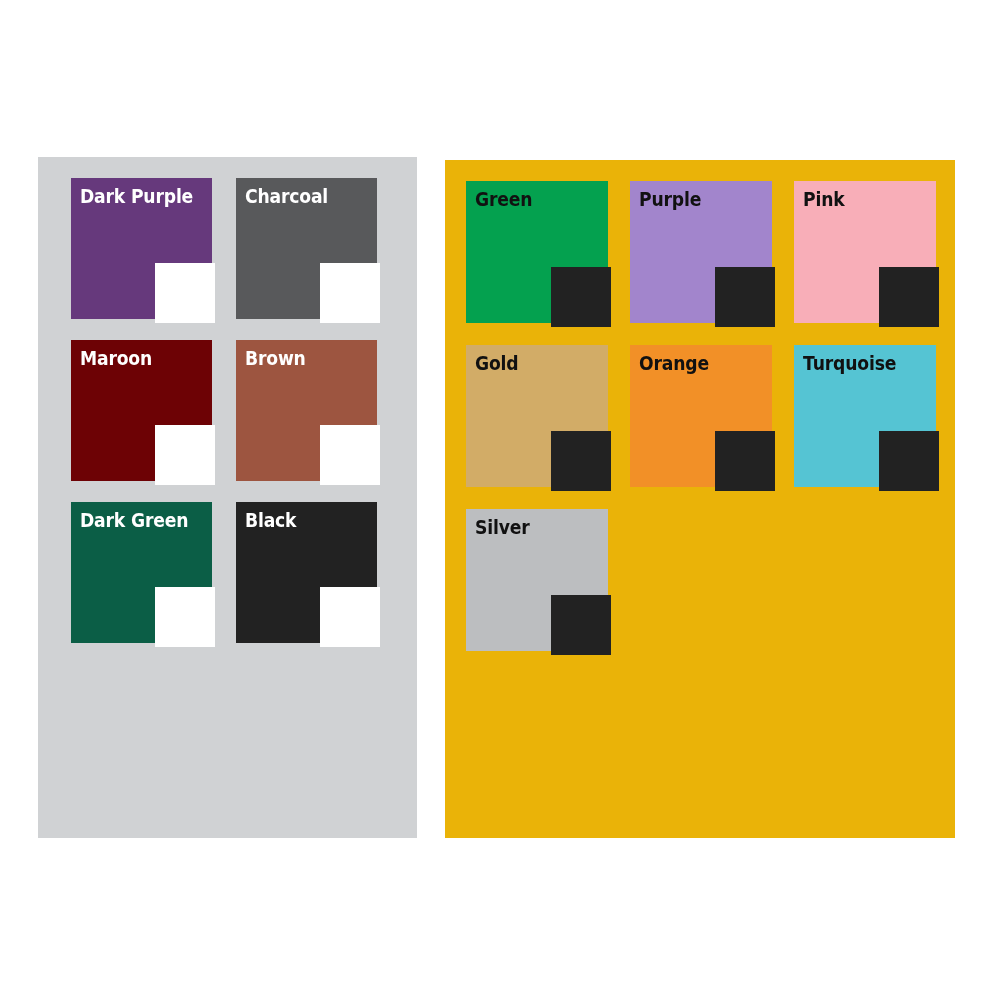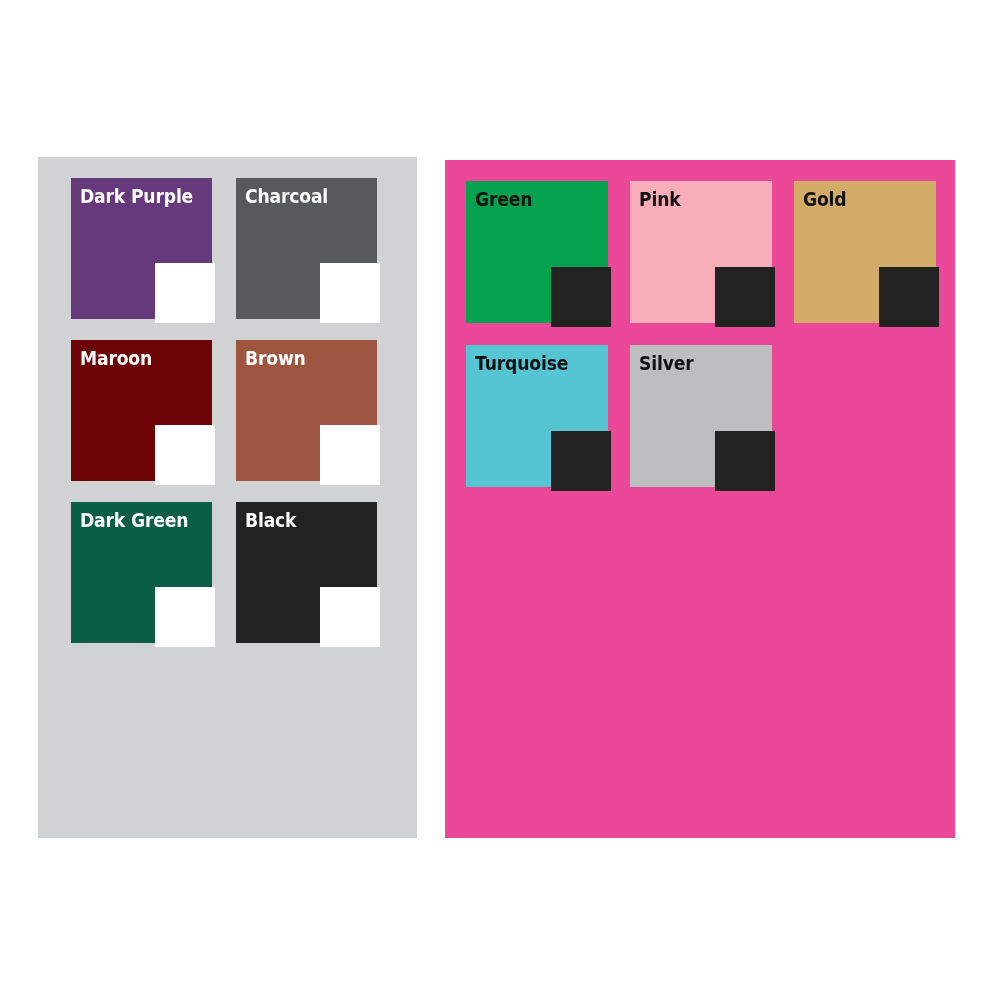--- a/index.html
+++ b/index.html
@@ -133,36 +133,46 @@
         </div>
         <div class="swatch">
           <div class="chip" style="background: rgb(34, 34, 34);"></div>
           <div class="notch" style="background: rgb(255, 255, 255);"></div>
           <div class="label label-light" style="color: rgb(255, 255, 255);">Black</div>
         </div>
         <div class="swatch spacer"></div>
       </div>
   </div>
 
-  <div class="panel panel-dark" style="background: #ec4899;">
+  <div class="panel panel-dark" style="background: #eab308;">
     <div class="grid grid-dark">
         <div class="swatch">
           <div class="chip" style="background: rgb(4, 161, 79);"></div>
           <div class="notch" style="background: rgb(34, 34, 34);"></div>
           <div class="label label-dark" style="color: rgb(17, 17, 17);">Green</div>
+        </div>
+        <div class="swatch">
+          <div class="chip" style="background: rgb(162, 133, 204);"></div>
+          <div class="notch" style="background: rgb(34, 34, 34);"></div>
+          <div class="label label-dark" style="color: rgb(17, 17, 17);">Purple</div>
         </div>
         <div class="swatch">
           <div class="chip" style="background: rgb(248, 174, 184);"></div>
           <div class="notch" style="background: rgb(34, 34, 34);"></div>
           <div class="label label-dark" style="color: rgb(17, 17, 17);">Pink</div>
         </div>
         <div class="swatch">
           <div class="chip" style="background: rgb(210, 172, 103);"></div>
           <div class="notch" style="background: rgb(34, 34, 34);"></div>
           <div class="label label-dark" style="color: rgb(17, 17, 17);">Gold</div>
+        </div>
+        <div class="swatch">
+          <div class="chip" style="background: rgb(242, 144, 39);"></div>
+          <div class="notch" style="background: rgb(34, 34, 34);"></div>
+          <div class="label label-dark" style="color: rgb(17, 17, 17);">Orange</div>
         </div>
         <div class="swatch">
           <div class="chip" style="background: rgb(85, 196, 211);"></div>
           <div class="notch" style="background: rgb(34, 34, 34);"></div>
           <div class="label label-dark" style="color: rgb(17, 17, 17);">Turquoise</div>
         </div>
         <div class="swatch">
           <div class="chip" style="background: rgb(188, 190, 192);"></div>
           <div class="notch" style="background: rgb(34, 34, 34);"></div>
           <div class="label label-dark" style="color: rgb(17, 17, 17);">Silver</div>

